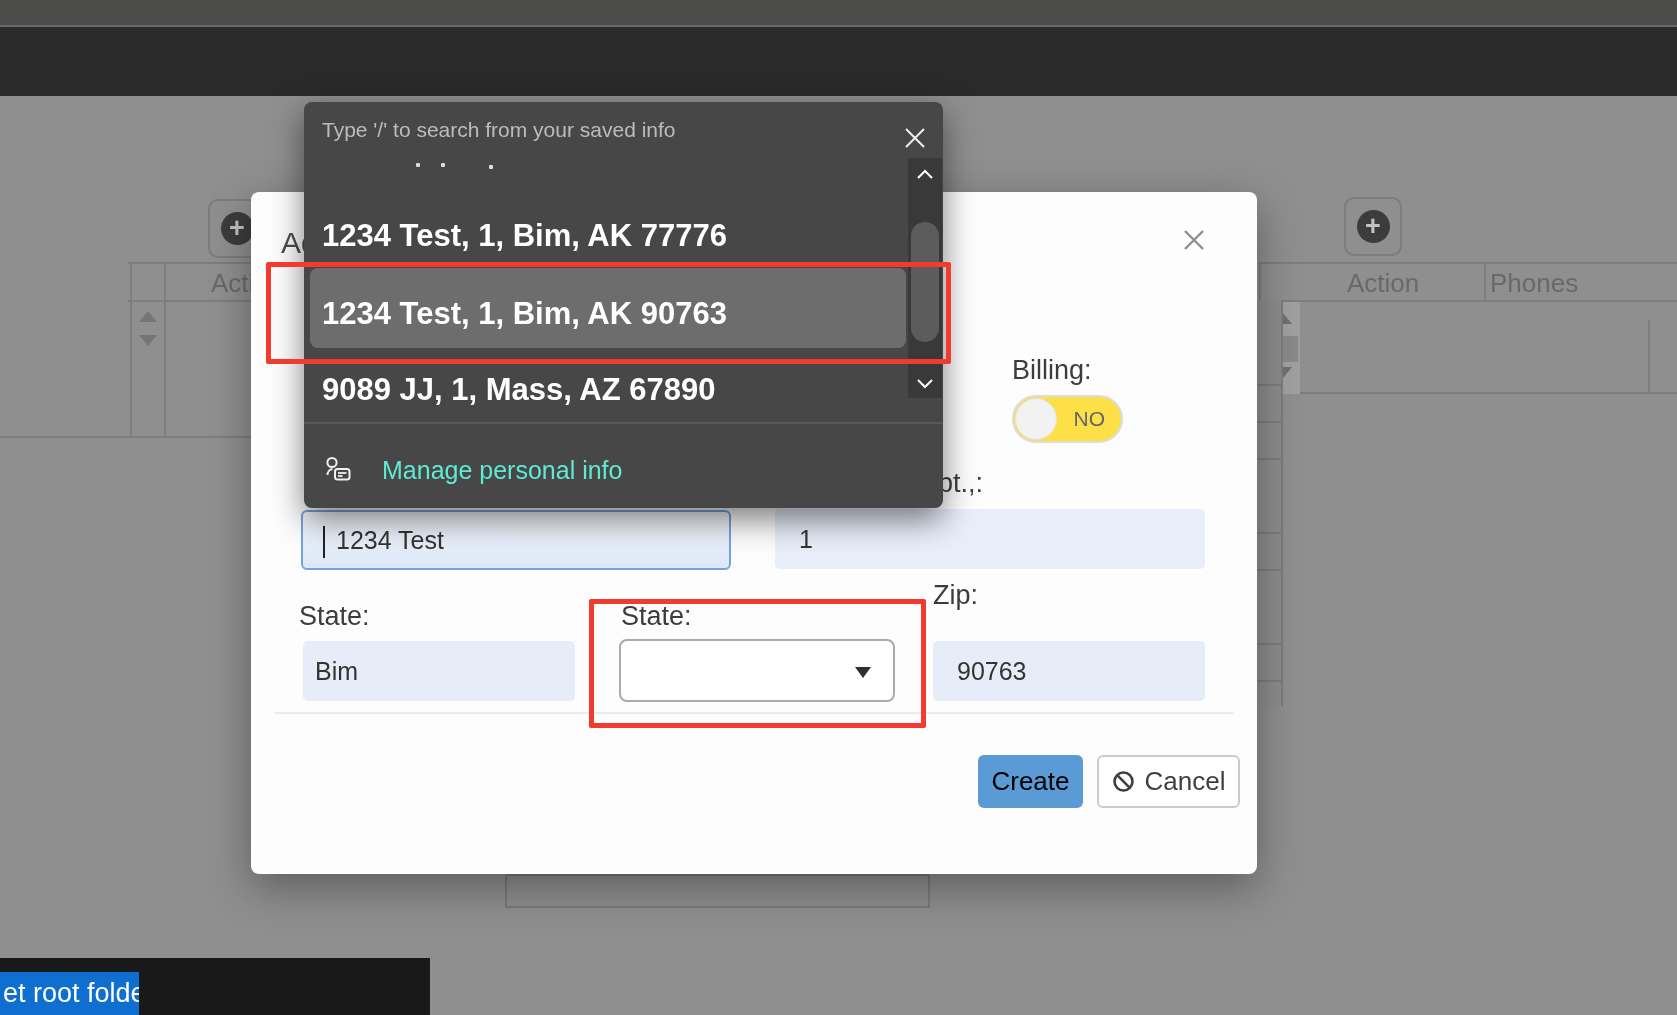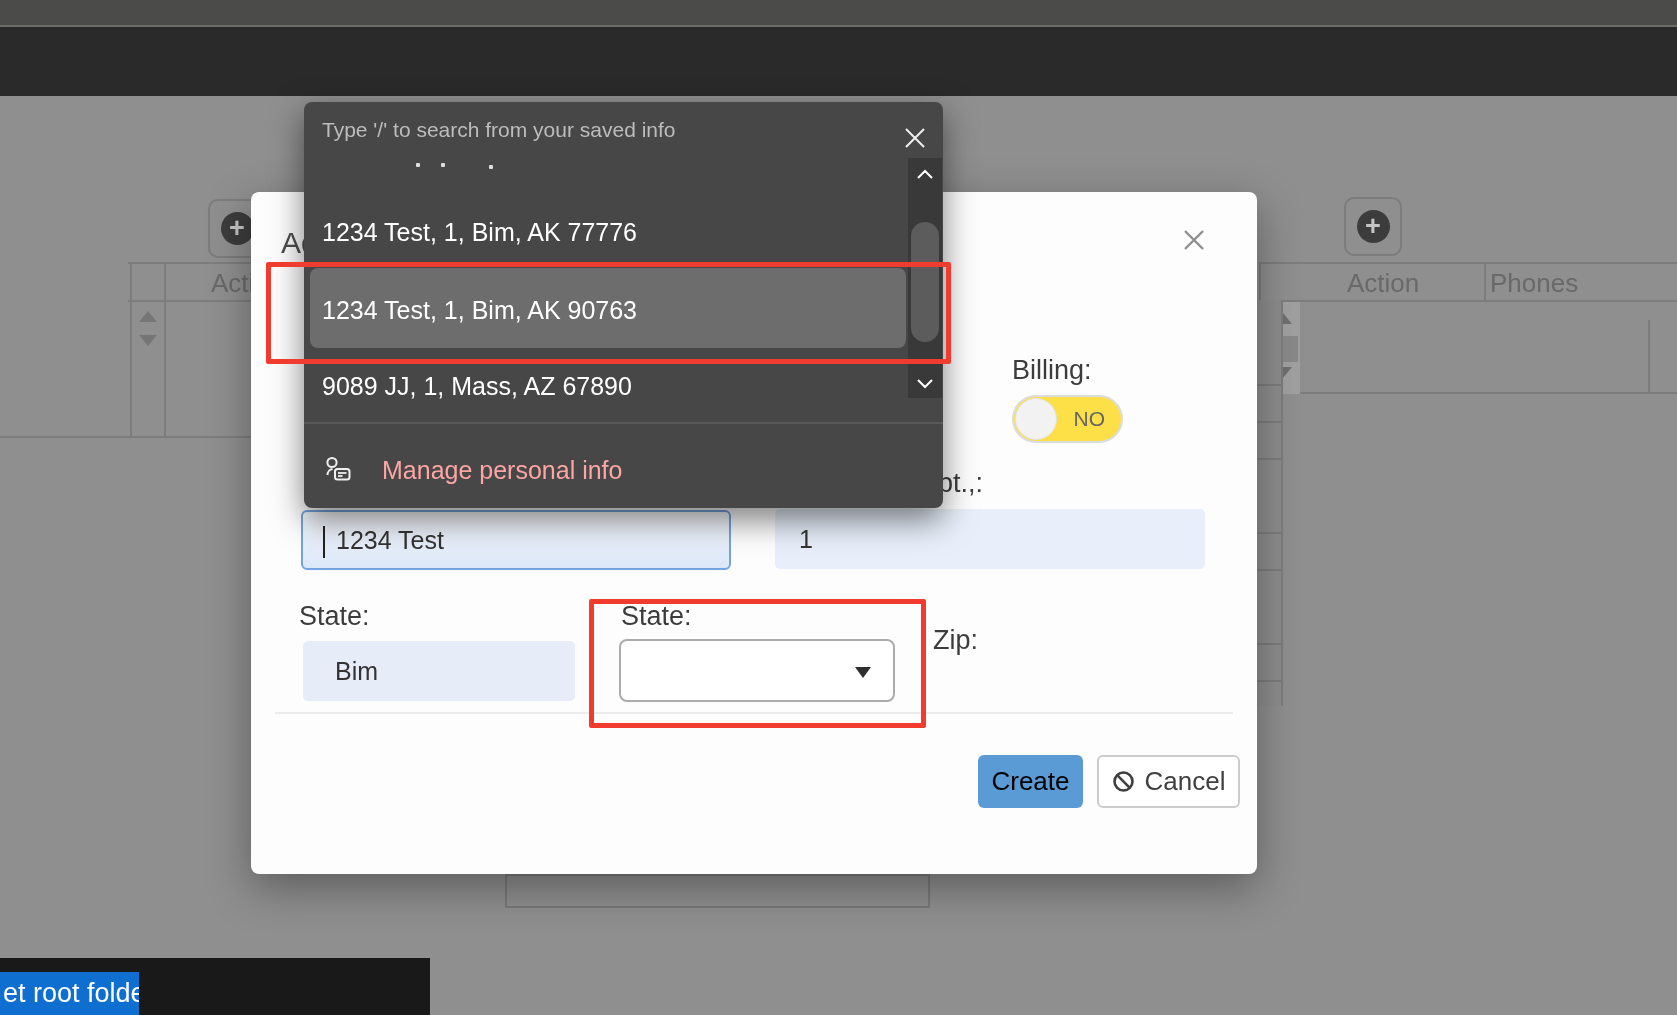--- a/index.html
+++ b/index.html
@@ -14,21 +14,21 @@
               display:flex;align-items:center;justify-content:center;font-size:27px;font-weight:bold;line-height:1;}
   .tri-up{position:absolute;width:0;height:0;border-left:9px solid transparent;border-right:9px solid transparent;border-bottom:11px solid #767676;}
   .tri-down{position:absolute;width:0;height:0;border-left:9px solid transparent;border-right:9px solid transparent;border-top:11px solid #767676;}
   .modal{position:absolute;left:251px;top:192px;width:1006px;height:682px;background:#fdfdfd;
          border-radius:8px;box-shadow:0 14px 44px rgba(0,0,0,.35);z-index:10;}
   .mlabel{position:absolute;color:#3c3c3c;font-size:27px;white-space:nowrap;}
   .field{position:absolute;background:#e6edf8;border-radius:5px;display:flex;align-items:center;
          color:#333;font-size:25px;box-sizing:border-box;}
   .dropdown{position:absolute;left:304px;top:102px;width:639px;height:406px;background:#474747;
             border-radius:8px;box-shadow:0 12px 32px rgba(0,0,0,.5);z-index:20;color:#fff;}
-  .sugg{position:absolute;left:18px;white-space:nowrap;font-weight:normal;font-size:25px;color:#fff;}
+  .sugg{position:absolute;left:18px;white-space:nowrap;font-weight:bold;font-size:31px;color:#fff;}
   .redbox{position:absolute;border:5px solid #f23b2f;border-radius:2px;z-index:40;pointer-events:none;}
   .dot{position:absolute;width:4px;height:4px;background:#ddd;border-radius:1px;}
   svg{display:block;}
 </style>
 </head>
 <body>
 
 <div class="stage">
 
   <div class="abs" style="left:0;top:0;width:1677px;height:25px;background:#4b4b49;"></div>
@@ -103,28 +103,31 @@
       <div class="abs" style="left:20px;top:14px;width:2px;height:32px;background:#222;"></div>
       <span>1234 Test</span>
     </div>
 
     <div class="field" style="left:524px;top:317px;width:430px;height:60px;padding-left:24px;background:#e8effa;">
       <span>1</span>
     </div>
 
     <div class="mlabel" style="left:48px;top:409px;">State:</div>
     <div class="mlabel" style="left:370px;top:409px;">State:</div>
-    <div class="mlabel" style="left:682px;top:433px;">Zip:</div>
+    <div class="mlabel" style="left:682px;top:388px;">Zip:</div>
 
-    <div class="field" style="left:52px;top:449px;width:272px;height:60px;padding-left:32px;">
+    <div class="field" style="left:52px;top:449px;width:272px;height:60px;padding-left:12px;">
       <span>Bim</span>
     </div>
     <div class="field" style="left:368px;top:447px;width:276px;height:63px;background:#fff;border:2px solid #ababab;border-radius:8px;padding-left:24px;">
       <span></span>
       <div class="abs" style="right:22px;top:26px;width:0;height:0;border-left:8px solid transparent;border-right:8px solid transparent;border-top:11px solid #2f2f2f;"></div>
+    </div>
+    <div class="field" style="left:682px;top:449px;width:272px;height:60px;padding-left:24px;">
+      <span>90763</span>
     </div>
 
     <div class="abs" style="left:24px;top:520px;width:958px;height:2px;background:#ececec;"></div>
 
     <div class="abs" style="left:727px;top:563px;width:105px;height:53px;background:#5b9bd5;border-radius:6px;color:#000000;font-size:26px;display:flex;align-items:center;justify-content:center;">
       <span>Create</span>
     </div>
     <div class="abs" style="left:846px;top:563px;width:143px;height:53px;background:#fff;border:2px solid #cbcbcb;border-radius:6px;box-sizing:border-box;
                 color:#3f3f3f;font-size:26px;display:flex;align-items:center;justify-content:center;gap:10px;">
       <span>
@@ -171,19 +174,19 @@
 
     <div class="abs" style="left:20px;top:353px;width:28px;height:28px;">
       <svg width="28" height="28" viewBox="0 0 28 28">
         <circle cx="8" cy="7.5" r="4.6" stroke="#f0f0f0" stroke-width="2" fill="none"></circle>
         <path d="M3.5 20 a6 6 0 0 1 5 -6" stroke="#f0f0f0" stroke-width="2" fill="none"></path>
         <rect x="11" y="14" width="14.5" height="10.5" rx="2.5" stroke="#f0f0f0" stroke-width="2" fill="none"></rect>
         <line x1="14" y1="18" x2="22.5" y2="18" stroke="#f0f0f0" stroke-width="1.8"></line>
         <line x1="14" y1="21" x2="18.5" y2="21" stroke="#f0f0f0" stroke-width="1.8"></line>
       </svg>
     </div>
-    <div class="abs" style="left:78px;top:354px;color:#fca5a5;font-size:25px;white-space:nowrap;">Manage personal info</div>
+    <div class="abs" style="left:78px;top:354px;color:#5eead4;font-size:25px;white-space:nowrap;">Manage personal info</div>
   </div>
 
   <div class="redbox" style="left:266px;top:262px;width:685px;height:102px;box-sizing:border-box;"></div>
   <div class="redbox" style="left:589px;top:599px;width:337px;height:129px;box-sizing:border-box;"></div>
 
 </div>
 
 </body></html>

